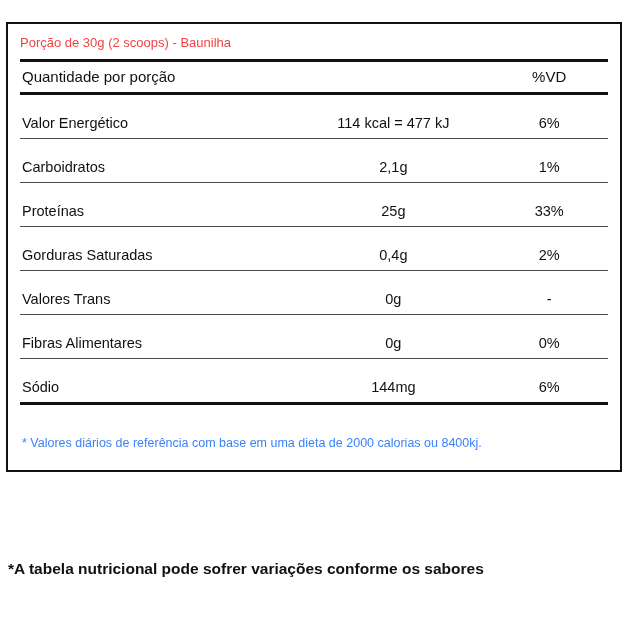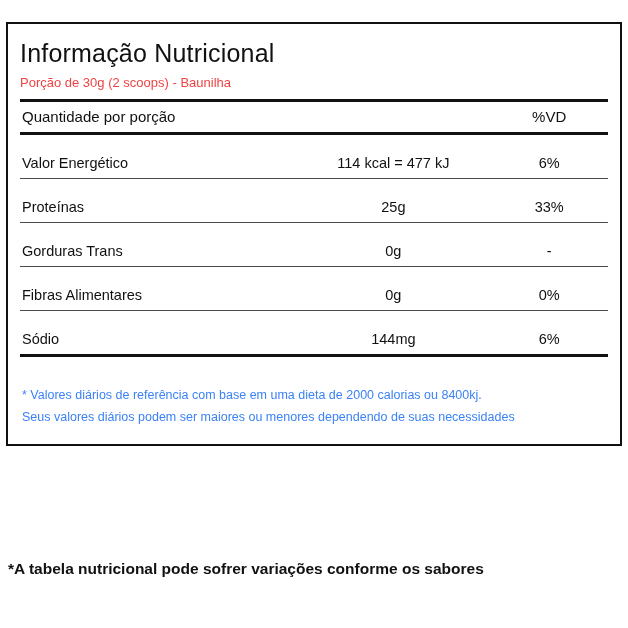--- a/index.html
+++ b/index.html
@@ -100,21 +100,20 @@
   }
 </style>
 </head>
 <body>
 
 <div class="page">
 
   <div class="nutrition-panel">
     <div class="panel-inner">
 
-      <div class="panel-title">Informação Nutricional</div>
       <div class="panel-sub">Porção de 30g (2 scoops) - Baunilha</div>
 
       <div class="rule-thick"></div>
 
       <table class="nutri">
         <thead>
           <tr class="thead-row">
             <th class="col-name">Quantidade por porção</th>
             <th class="col-amount"></th>
             <th class="col-vd">%VD</th>
@@ -125,47 +124,56 @@
       <div class="rule-thick"></div>
 
       <table class="nutri">
         <tbody>
           <tr style="border-top:none;">
             <td class="col-name">Valor Energético</td>
             <td class="col-amount amount">114 kcal = 477 kJ</td>
             <td class="col-vd vd">6%</td>
           </tr>
           <tr>
+            <td class="col-name">Carboidratos</td>
+            <td class="col-amount amount">2,1g</td>
+            <td class="col-vd vd">1%</td>
+          </tr>
+          <tr>
             <td class="col-name">Proteínas</td>
             <td class="col-amount amount">25g</td>
             <td class="col-vd vd">33%</td>
           </tr>
           <tr>
-            <td class="col-name">Gorduras Trans</td>
+            <td class="col-name">Gorduras Saturadas</td>
+            <td class="col-amount amount">0,4g</td>
+            <td class="col-vd vd">2%</td>
+          </tr>
+          <tr>
+            <td class="col-name">Valores Trans</td>
             <td class="col-amount amount">0g</td>
             <td class="col-vd vd">-</td>
           </tr>
           <tr>
             <td class="col-name">Fibras Alimentares</td>
             <td class="col-amount amount">0g</td>
             <td class="col-vd vd">0%</td>
           </tr>
           <tr>
             <td class="col-name">Sódio</td>
             <td class="col-amount amount">144mg</td>
             <td class="col-vd vd">6%</td>
           </tr>
         </tbody>
       </table>
 
       <div class="rule-thick"></div>
 
       <div class="footnote">
         <div>* Valores diários de referência com base em uma dieta de 2000 calorias ou 8400kj.</div>
-        <div>Seus valores diários podem ser maiores ou menores dependendo de suas necessidades</div>
       </div>
 
     </div>
   </div>
 
   <div class="disclaimer">*A tabela nutricional pode sofrer variações conforme os sabores</div>
 
 </div>
 
 </body></html>

